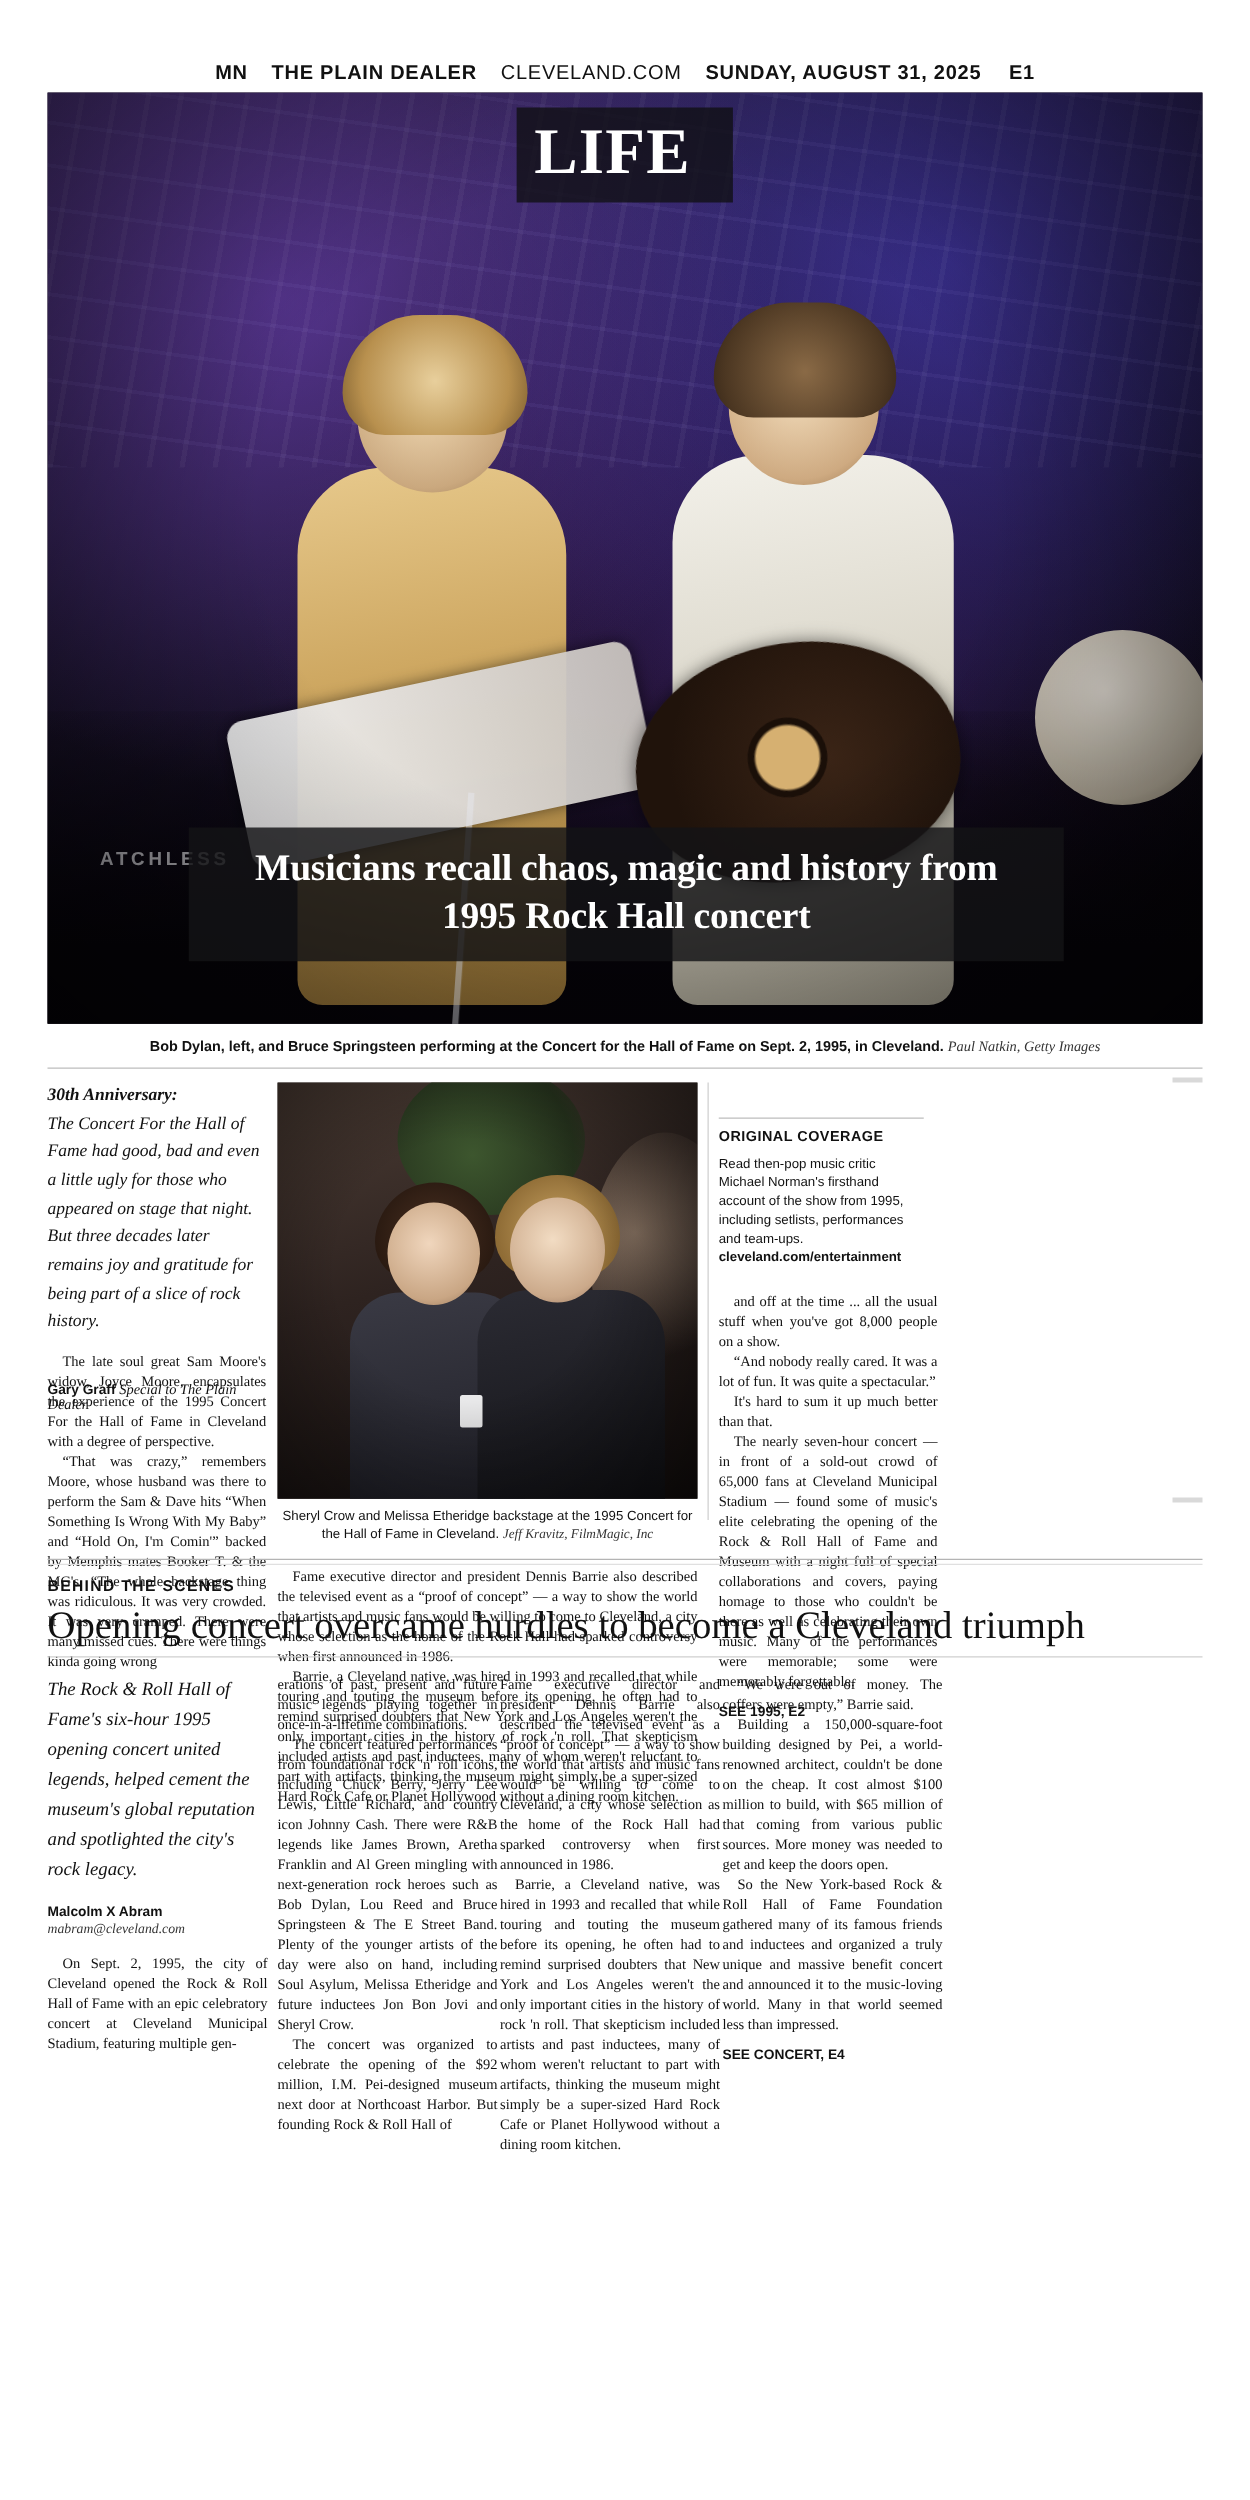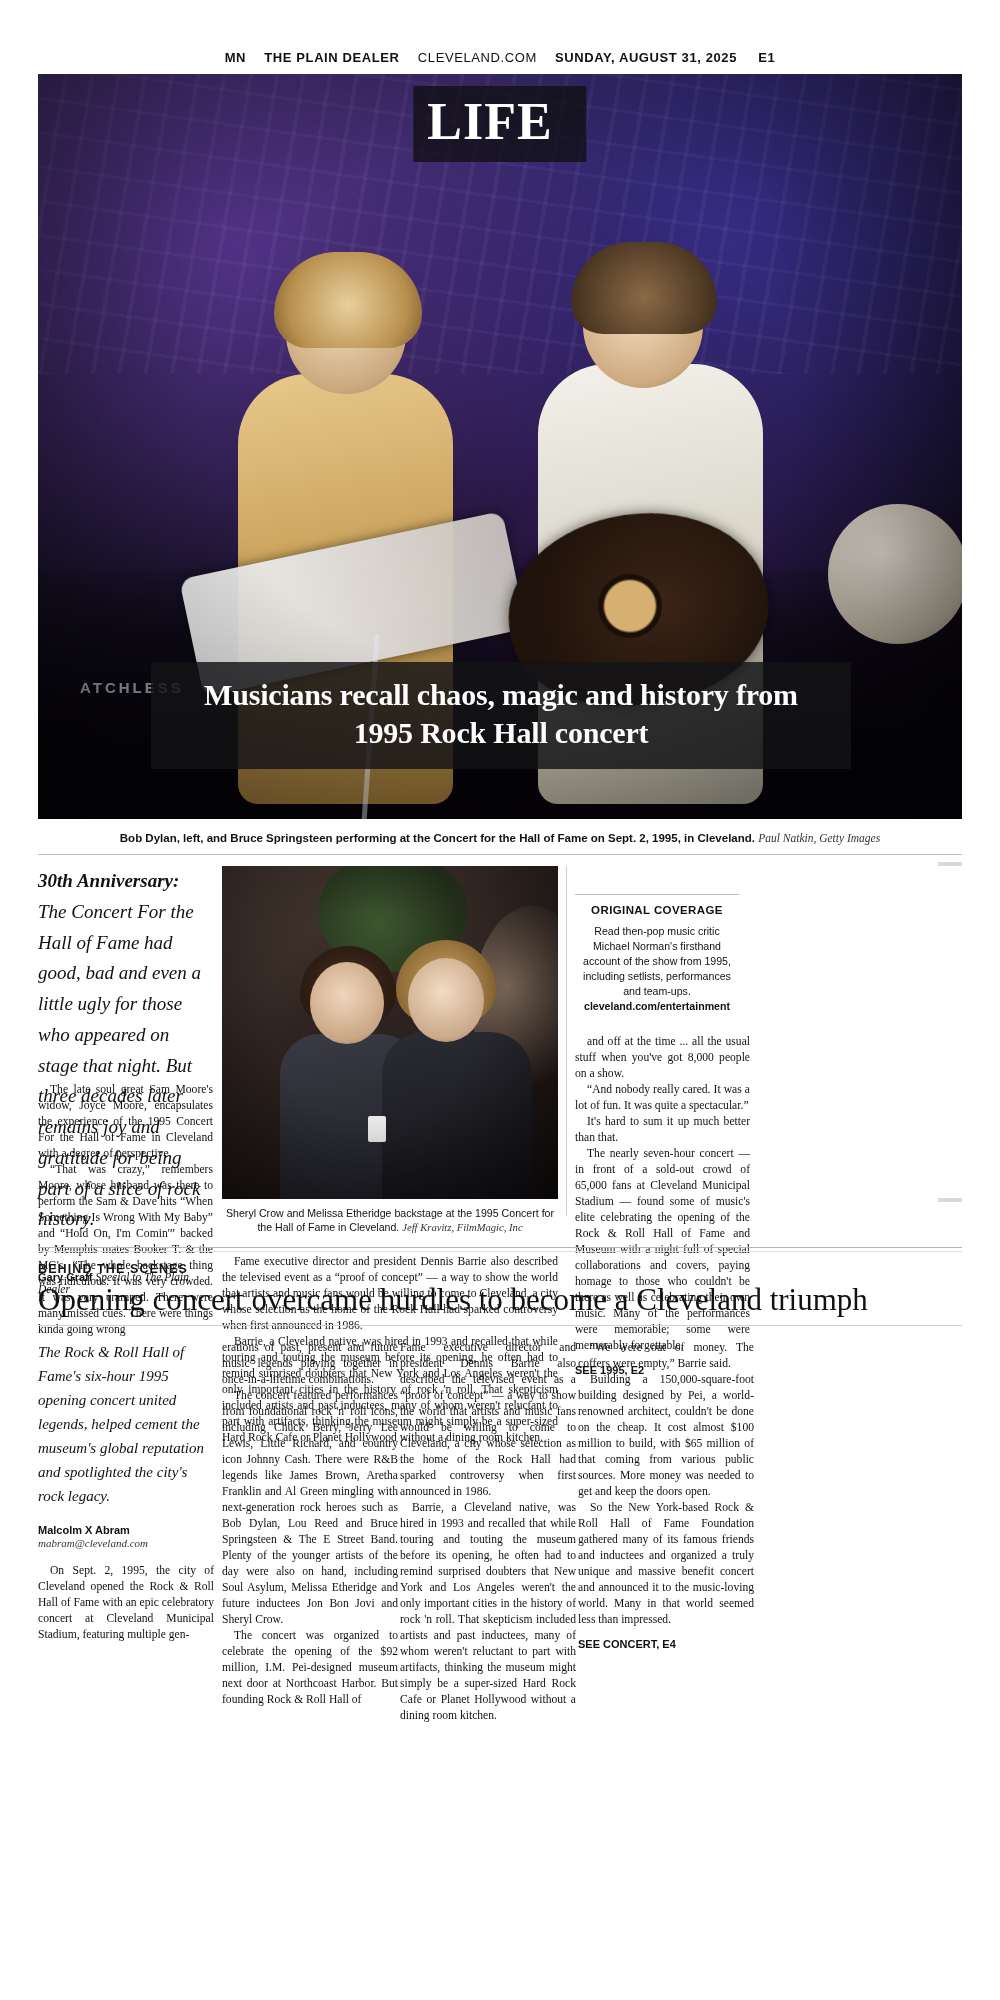--- a/index.html
+++ b/index.html
@@ -18,21 +18,21 @@
   }
 
   
   .masthead {
     position: absolute;
     top: 50px;
     left: 0;
     width: 1000px;
     text-align: center;
     font-family: "Liberation Sans", sans-serif;
-    font-size: 13px;
+    font-size: 16px;
     letter-spacing: 0.6px;
     color: #111;
   }
   .masthead span { margin: 0 7px; }
   .masthead .mn { font-weight: 700; }
   .masthead .pd { font-weight: 700; }
   .masthead .dotcom { font-weight: 400; }
   .masthead .date { font-weight: 700; }
   .masthead .folio { font-weight: 700; margin-left: 10px; }
 
@@ -210,21 +210,21 @@
   }
 
   
   .deck {
     position: absolute;
     left: 38px; top: 866px; width: 175px;
   }
   .deck .deck-text {
     font-family: "Liberation Serif", serif;
     font-style: italic;
-    font-size: 19px;
+    font-size: 14px;
     line-height: 1.62;
     color: #111;
   }
   .deck .deck-text b { font-style: italic; font-weight: 700; }
   .byline {
     margin-top: 36px;
     font-family: "Liberation Sans", sans-serif;
     font-size: 11px;
   }
   .byline .name { font-weight: 700; }
@@ -327,21 +327,21 @@
 
   
   .centercol-body {
     position: absolute;
     left: 222px; top: 1254px; width: 336px;
   }
 
   
   .origbox {
     position: absolute;
-    left: 575px; top: 894px; width: 164px; text-align: center;
+    left: 575px; top: 894px; width: 164px;
   }
   .origbox .rule { width: 164px; height: 1px; background: #bdbdbd; margin-bottom: 9px;}
   .origbox .title {
     font-family: "Liberation Sans", sans-serif;
     font-weight: 700;
     font-size: 11.5px;
     letter-spacing: 0.4px;
     margin-bottom: 8px;
   }
   .origbox .txt {

